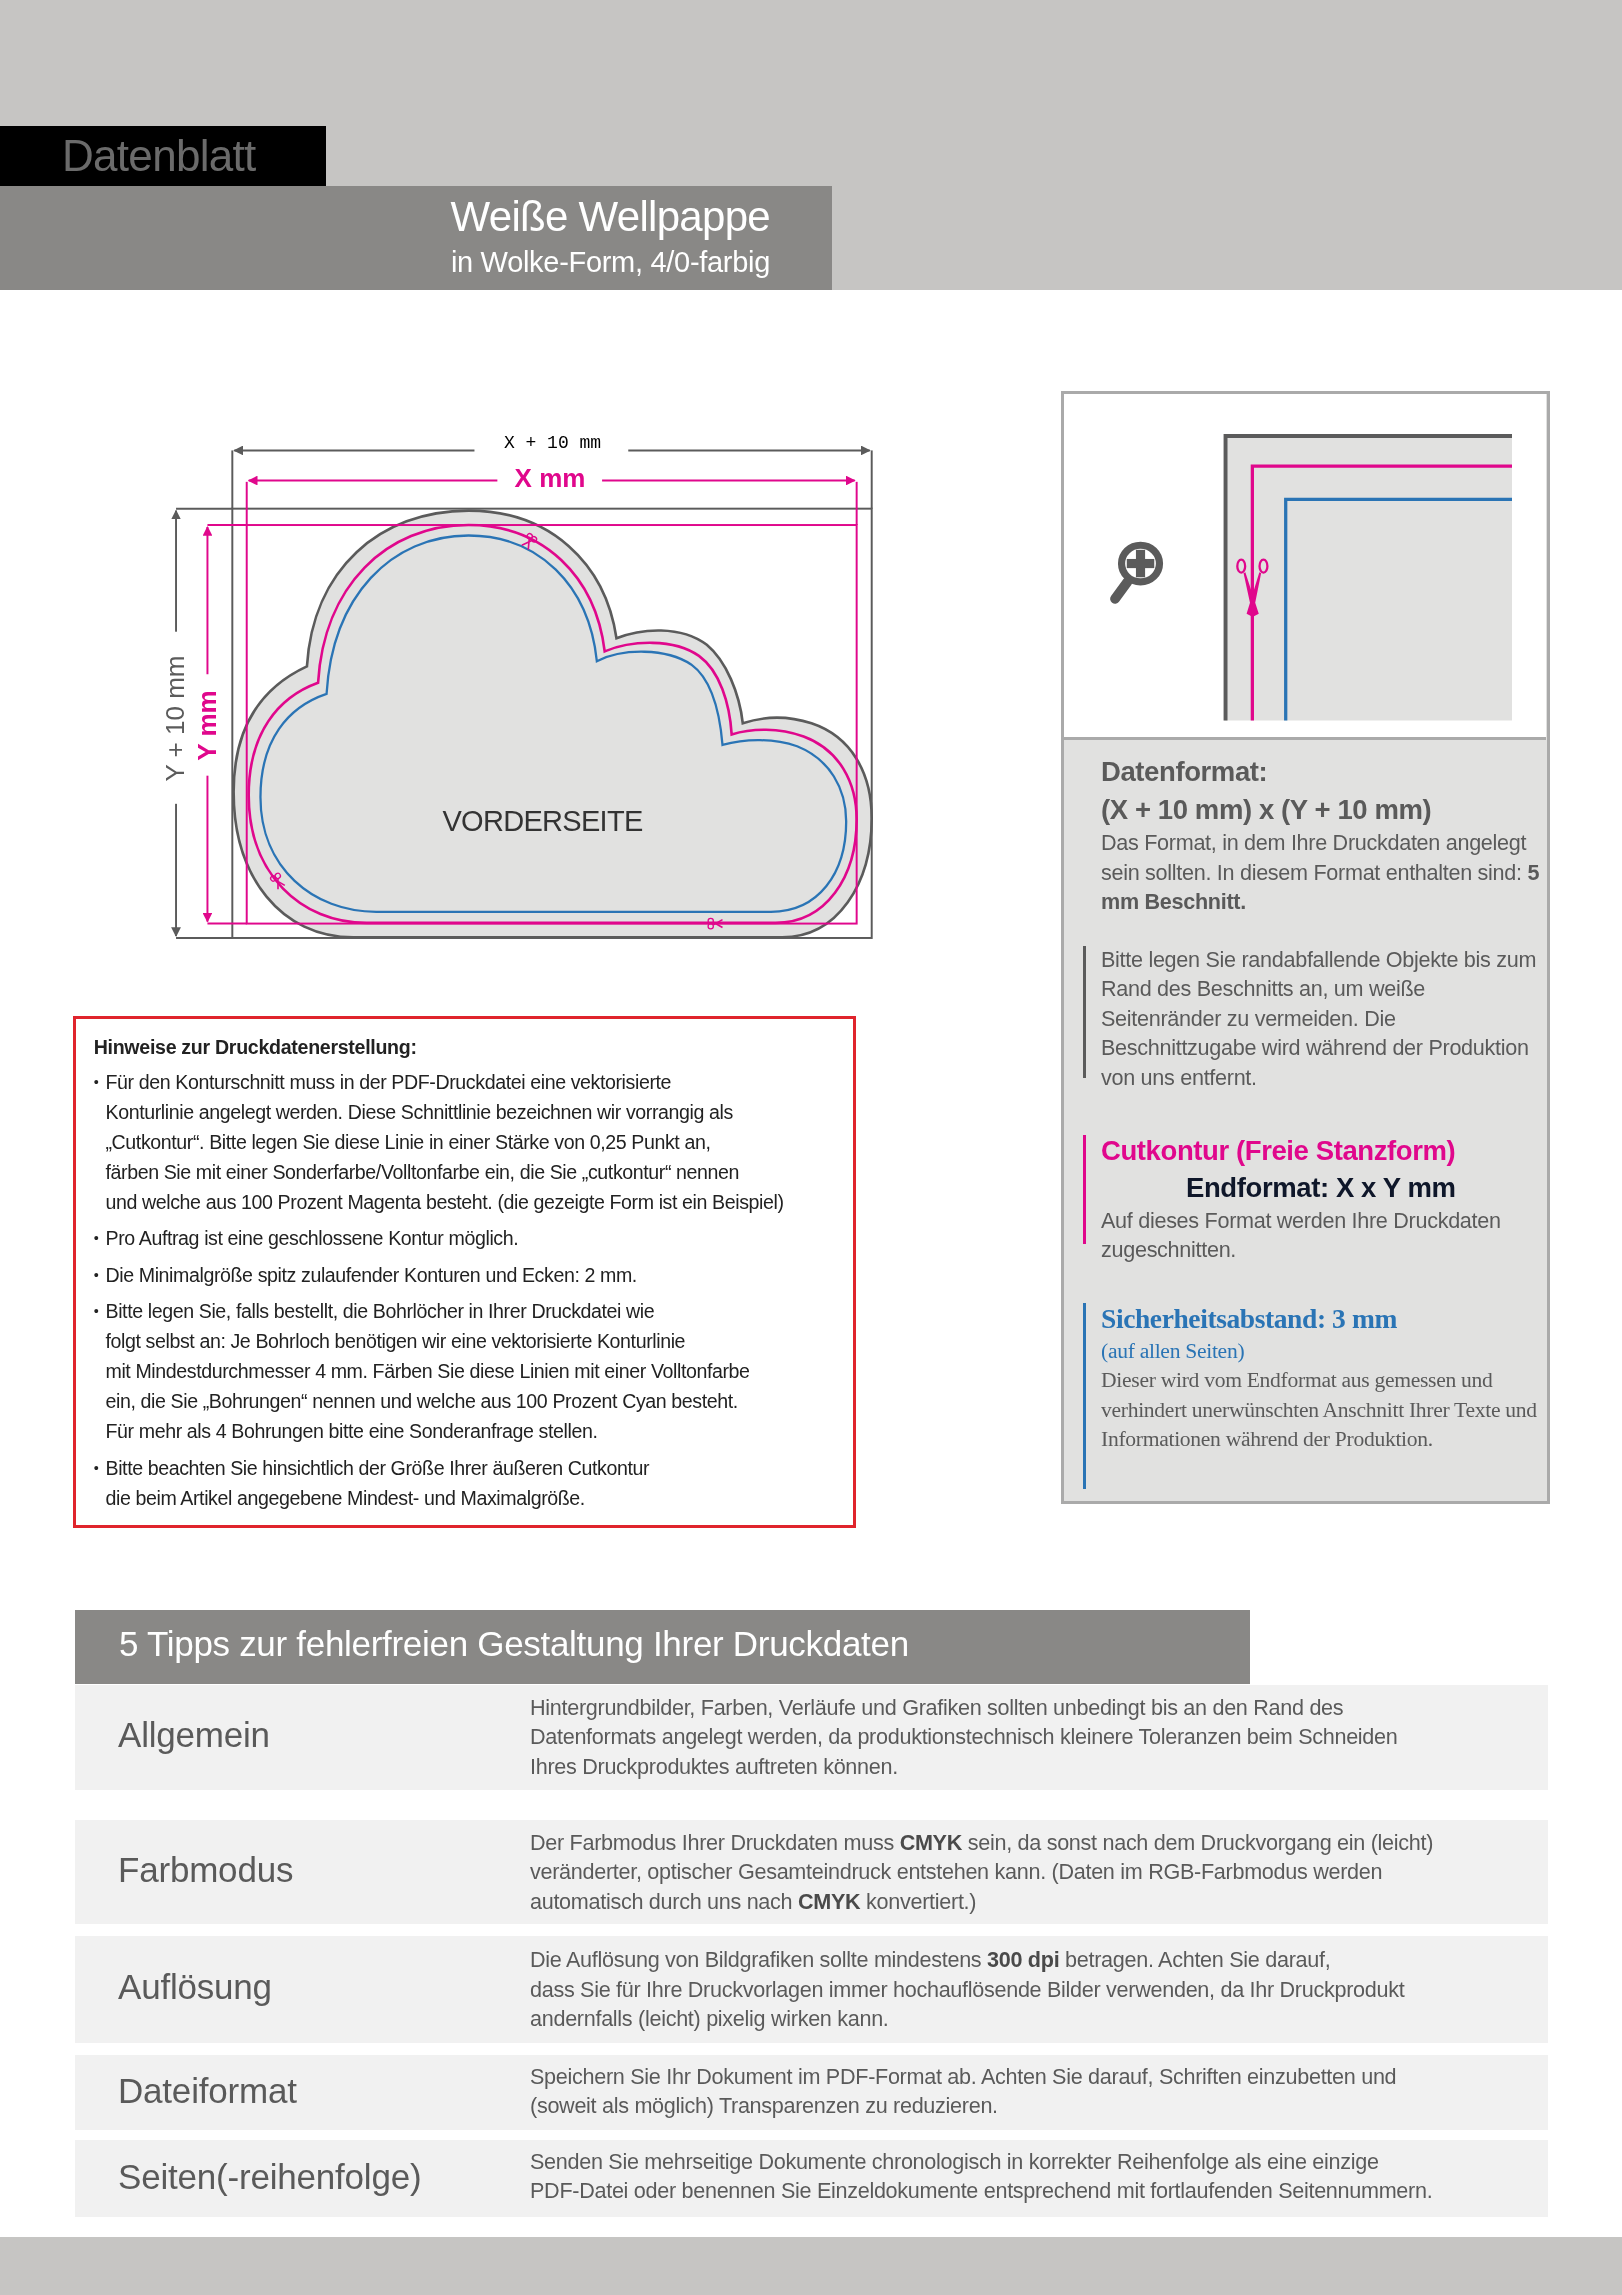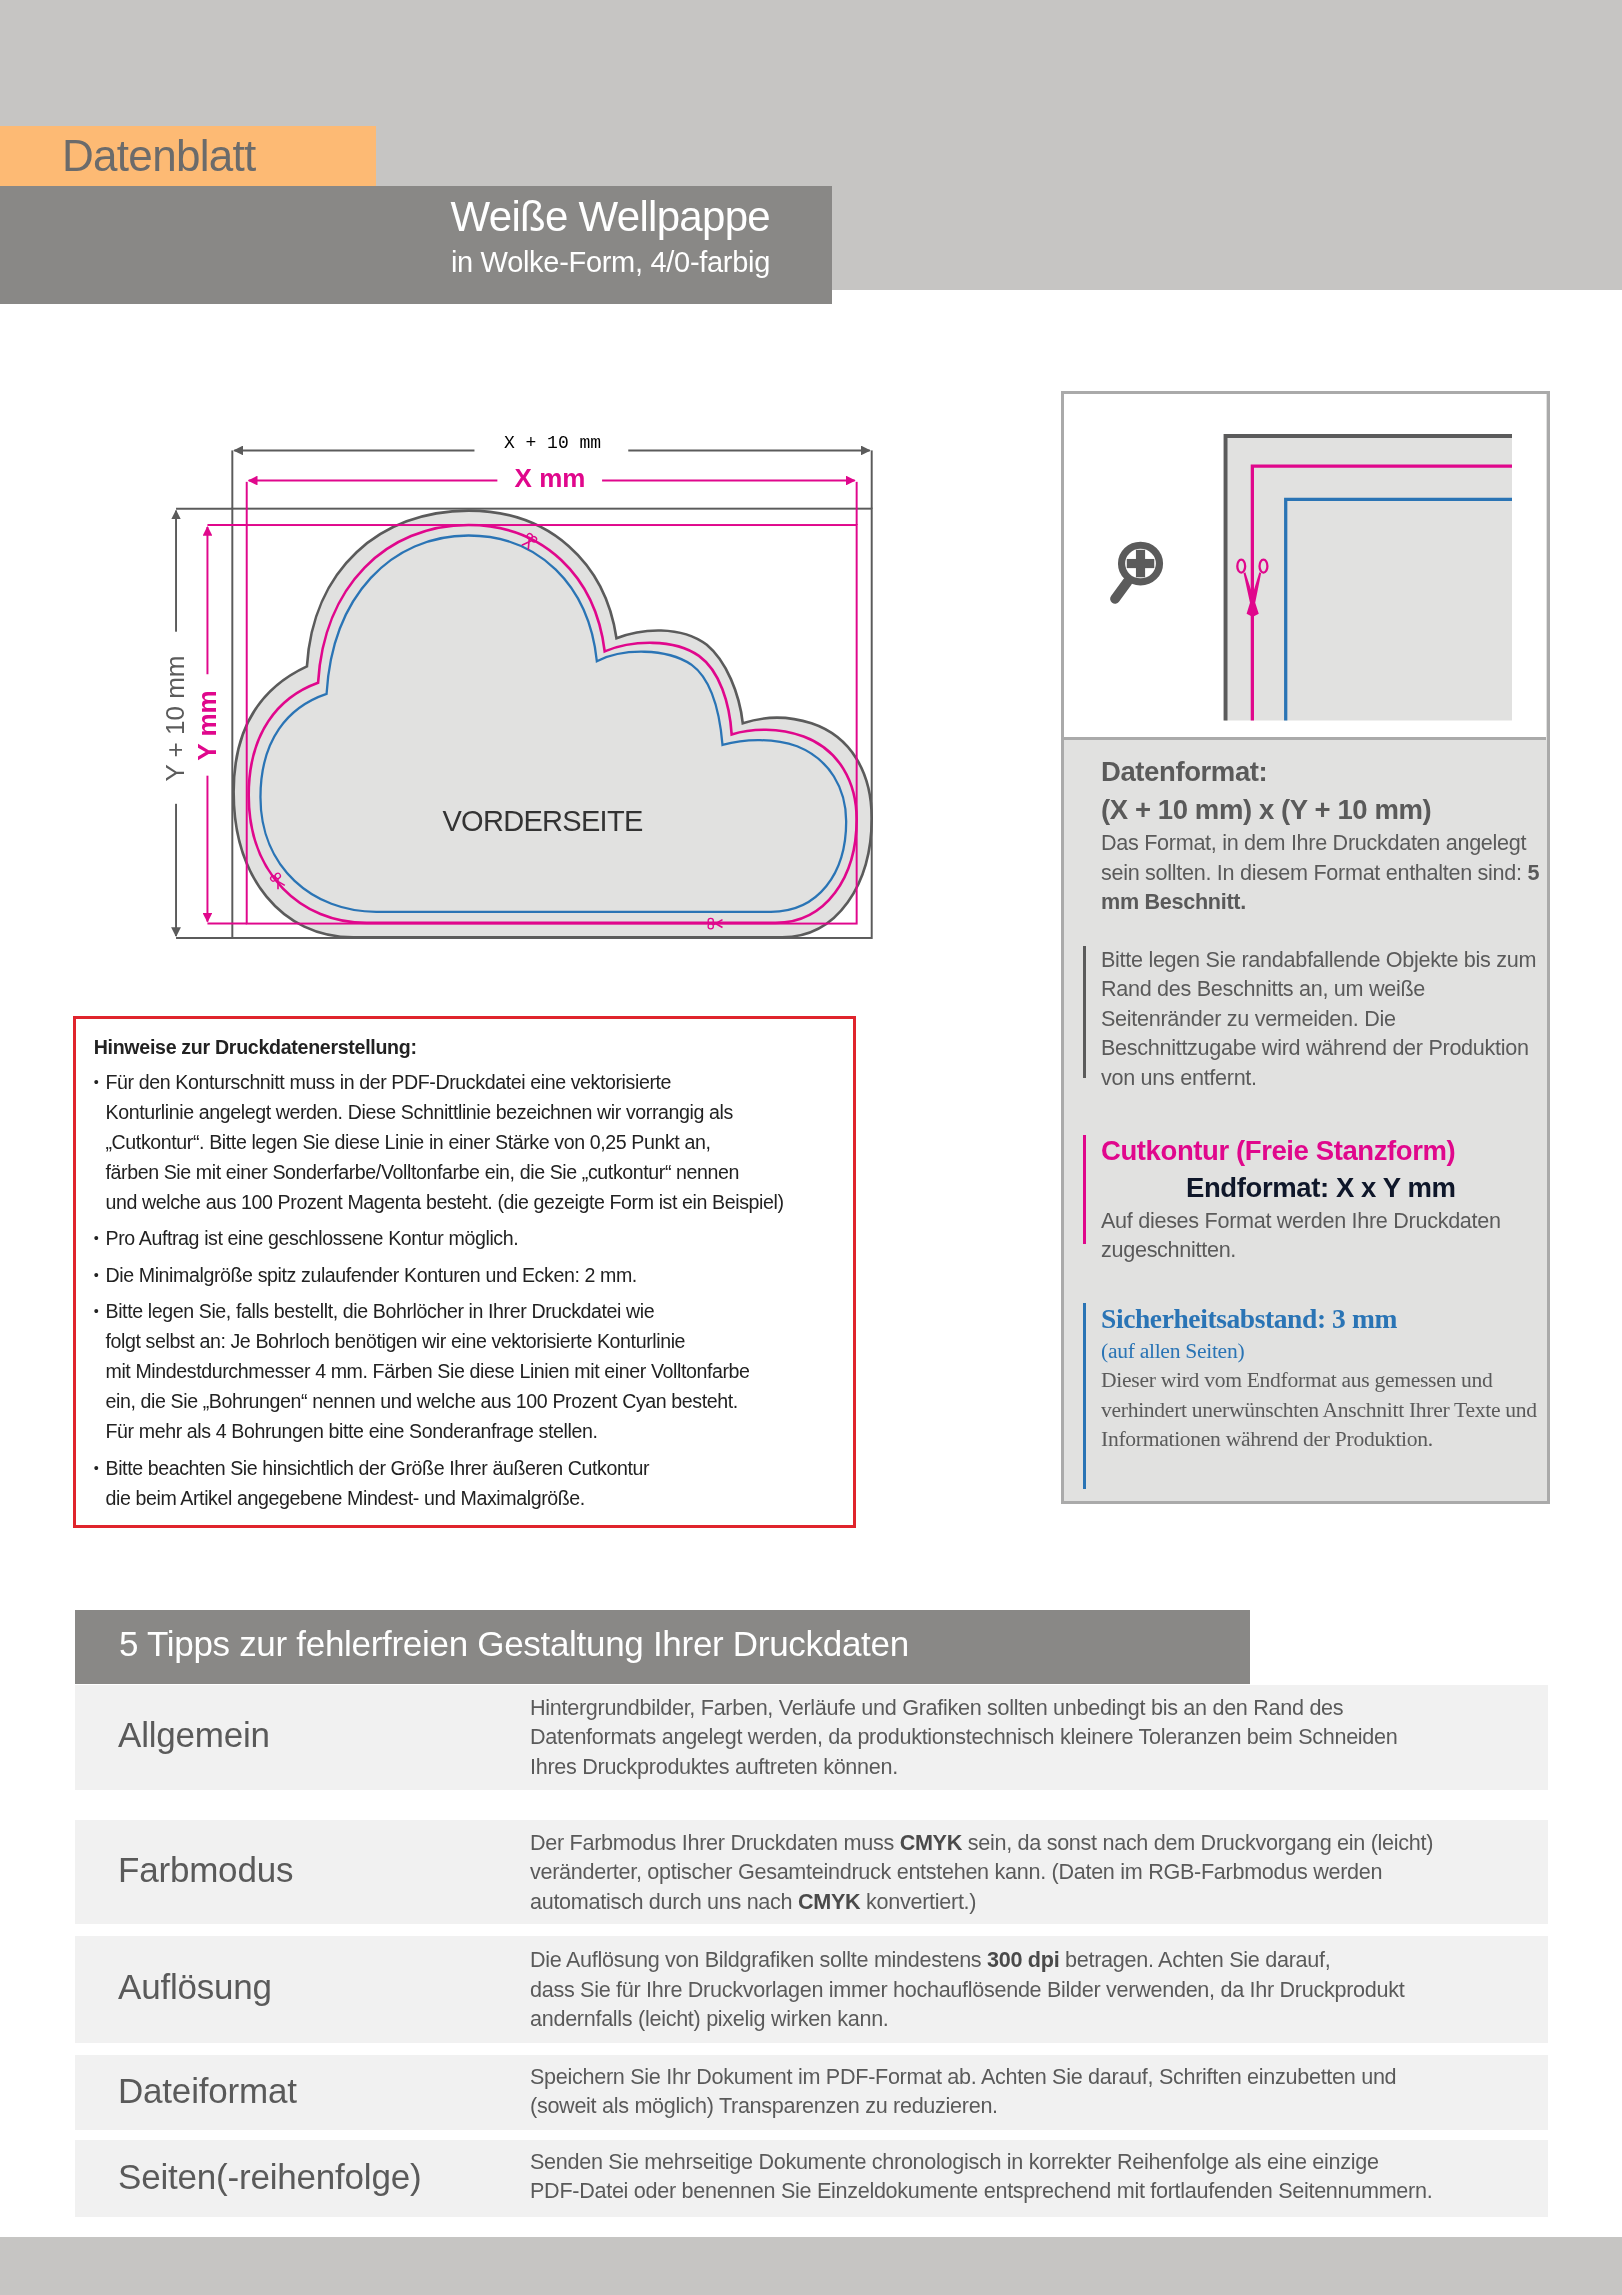--- a/index.html
+++ b/index.html
@@ -1,23 +1,23 @@
 <!DOCTYPE html>
 <html style="font-size:10.5px"><head>
 <meta charset="utf-8">
 <style>
   html, body { margin:0; padding:0; }
   body { width:1623px; height:2295px; position:relative; background:#ffffff; overflow:hidden;
          font-family:"Liberation Sans", "DejaVu Sans", sans-serif; color:#5a5a5a; }
   .abs { position:absolute; }
   
   .top-band { left:0; top:0; width:1623px; height:290px; background:#c6c5c3; }
-  .tab-white { left:0; top:126px; width:376px; height:60px; background:#fdba74; }
+  .tab-white { left:0; top:126px; width:326px; height:60px; background:#000000; }
   .tab-white span { position:absolute; left:62px; top:5.2px; font-size:44px; color:#6b6b6b; letter-spacing:-0.7px; }
-  .title-band { left:0; top:186px; width:832px; height:118px; background:#898886; }
+  .title-band { left:0; top:186px; width:832px; height:104px; background:#898886; }
   .title-main { position:absolute; right:62px; top:6.5px; font-size:42px; color:#ffffff; letter-spacing:-0.7px; white-space:nowrap; }
   .title-sub { position:absolute; right:62px; top:60px; font-size:29px; color:#ffffff; white-space:nowrap; letter-spacing:-0.3px; }
 
   
   .diagram { left:0; top:0; width:1623px; height:982px; }
 
   
   .hints { left:73px; top:1016px; width:783px; height:512px; border:3.3px solid #e0242c; box-sizing:border-box; padding:17px 0 0 17.7px; color:#222222; }
   .hints h3 { margin:0 0 7.9px 0; font-size:19.6px; font-weight:bold; letter-spacing:-0.3px; }
   .hints ul { margin:0; padding:0; list-style:none; }

